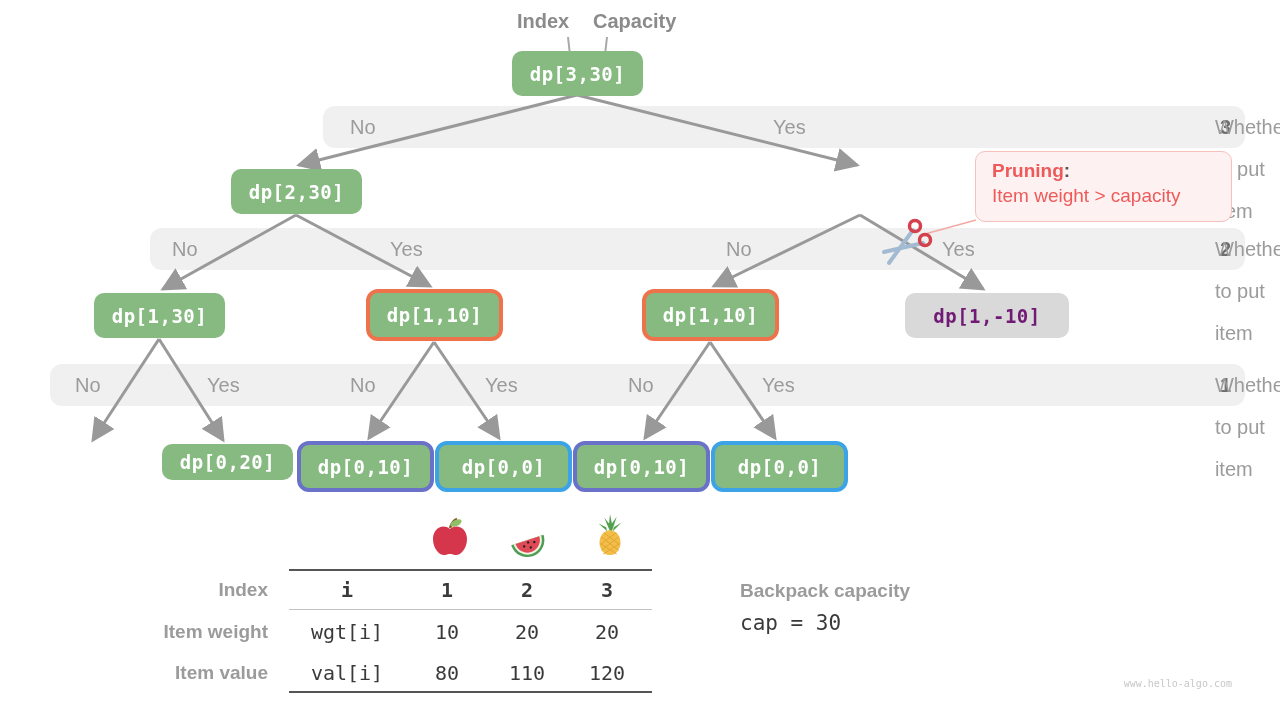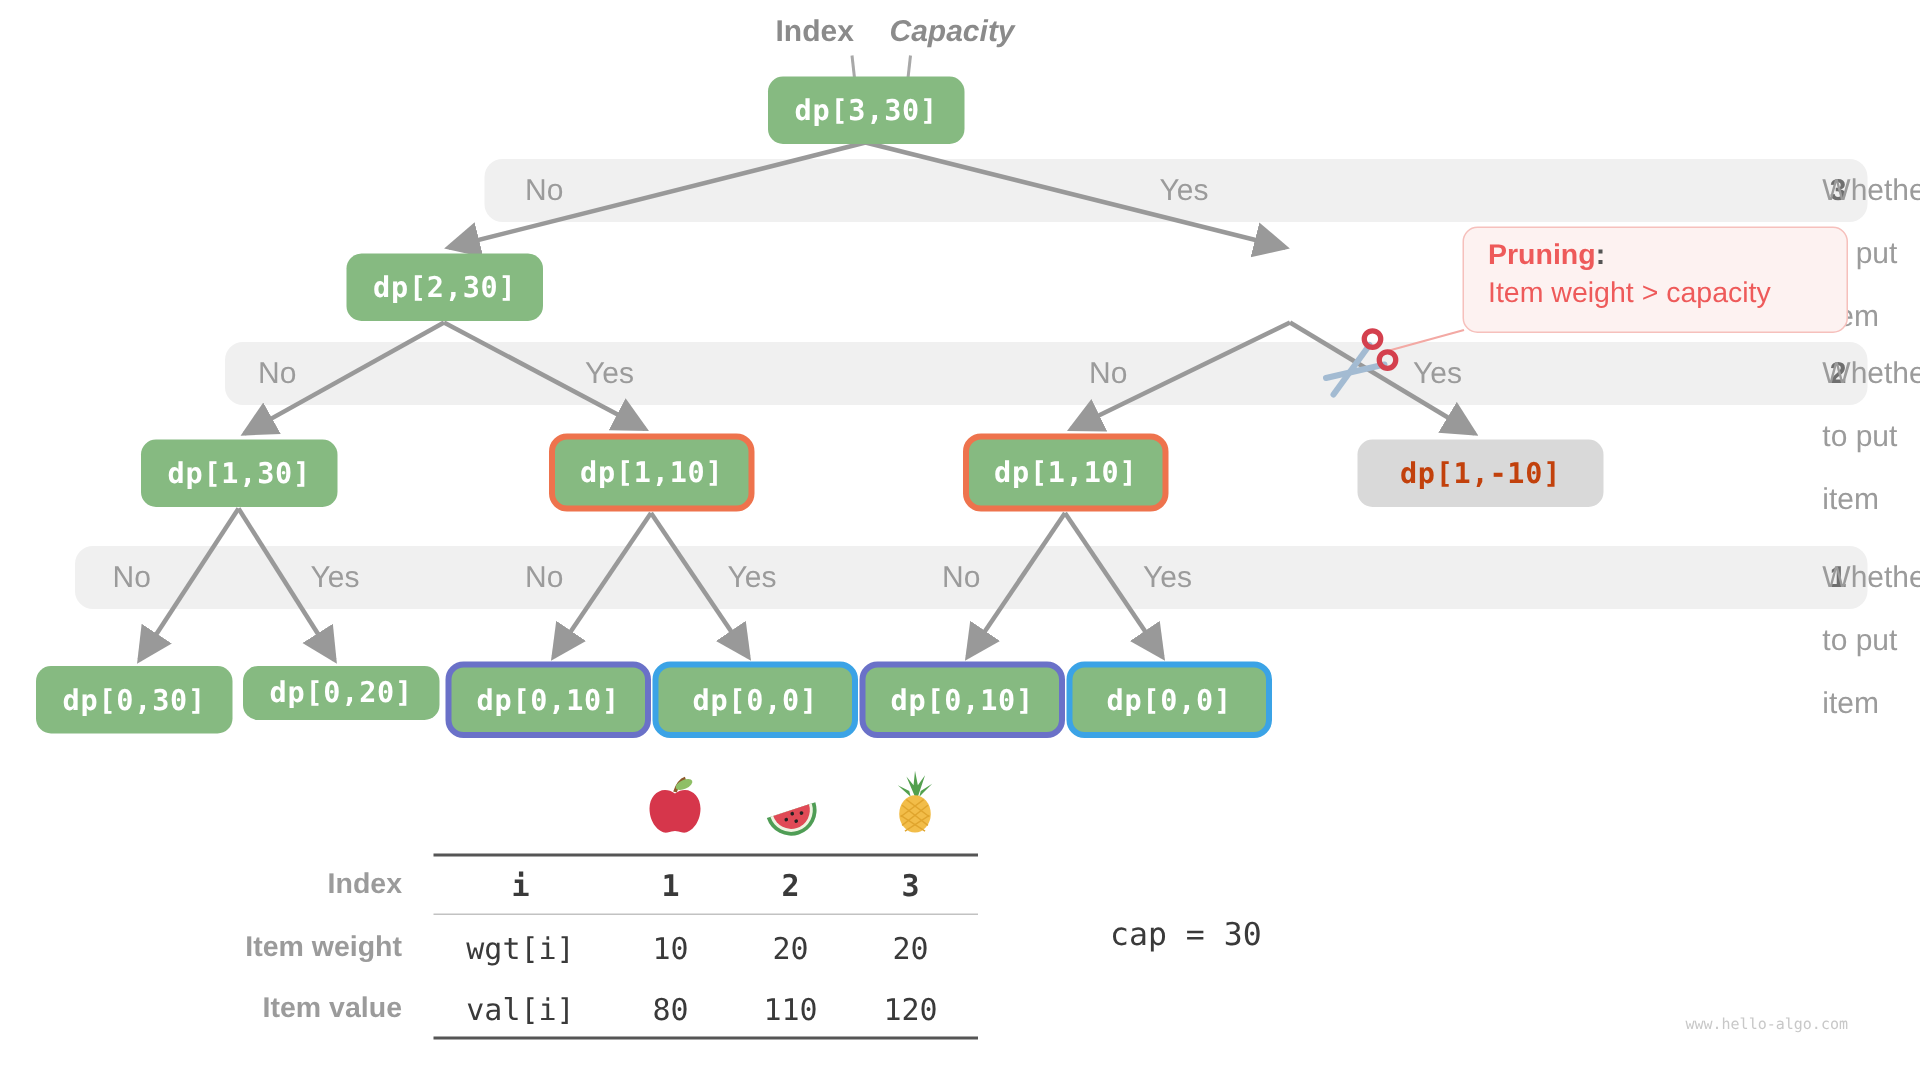--- a/index.html
+++ b/index.html
@@ -16,21 +16,21 @@
   .band .caption b{color:#6f6f6f;font-weight:bold;margin-left:5px;}
 
   
   svg.overlay{position:absolute;left:0;top:0;z-index:1;pointer-events:none;}
 
   
   .node{position:absolute;display:flex;align-items:center;justify-content:center;
         border-radius:10px;background:#86ba81;color:#ffffff;
         font-family:"DejaVu Sans Mono","Liberation Mono",monospace;
         font-weight:bold;font-size:19px;z-index:2;box-sizing:border-box;letter-spacing:.5px;}
-  .node.gray{background:#d9d9d9;color:#c2410c;}
+  .node.gray{background:#d9d9d9;color:#701a75;}
   .node.b-orange{border:4px solid #ee734d;border-radius:12px;}
   .node.b-purple{border:4px solid #6a71c8;border-radius:12px;}
   .node.b-blue{border:4px solid #3ba3e6;border-radius:12px;}
 
   
   .callout{position:absolute;left:975px;top:151px;width:257px;height:71px;z-index:3;
            background:#fdf2f1;border:1.5px solid #f6c0bc;border-radius:10px;
            padding:8px 0 0 16px;box-sizing:border-box;}
   .callout .t1{font-size:19px;font-weight:bold;color:#ee5a5a;}
   .callout .t1 .colon{color:#555;font-weight:bold;}
@@ -50,21 +50,21 @@
              font-family:"DejaVu Sans Mono","Liberation Mono",monospace;}
   .watermark{position:absolute;right:48px;top:678px;font-size:10px;color:#c8c8c8;
              font-family:"DejaVu Sans Mono","Liberation Mono",monospace;}
 </style>
 </head>
 <body>
 
 <div class="canvas">
 
   <div class="top-label" style="left:517px;top:10px;">Index</div>
-  <div class="top-label" style="left:593px;top:10px;font-style:italic;">Capacity</div>
+  <div class="top-label" style="left:593px;top:10px;">Capacity</div>
 
   <div class="band" style="left:323px;top:106px;width:922px;">
     <span style="left:27px;">No</span>
     <span style="left:450px;">Yes</span>
     <span class="caption"><span>Whether to put item</span><b>3</b></span>
   </div>
   <div class="band" style="left:150px;top:228px;width:1095px;">
     <span style="left:22px;">No</span>
     <span style="left:240px;">Yes</span>
     <span style="left:576px;">No</span>
@@ -116,21 +116,20 @@
       <circle cx="925" cy="240" r="5.5" fill="none" stroke="#d4404e" stroke-width="3.5"></circle>
     </g>
   </svg>
 
   <div class="node" style="left:512px;top:51px;width:131px;height:45px;">dp[3,30]</div>
   <div class="node" style="left:231px;top:169px;width:131px;height:45px;">dp[2,30]</div>
   <div class="node" style="left:94px;top:293px;width:131px;height:45px;">dp[1,30]</div>
   <div class="node b-orange" style="left:366px;top:289px;width:137px;height:52px;">dp[1,10]</div>
   <div class="node b-orange" style="left:642px;top:289px;width:137px;height:52px;">dp[1,10]</div>
   <div class="node gray" style="left:905px;top:293px;width:164px;height:45px;">dp[1,-10]</div>
-  <div class="node" style="left:24px;top:444px;width:131px;height:45px;">dp[0,30]</div>
   <div class="node" style="left:162px;top:444px;width:131px;height:36px;">dp[0,20]</div>
   <div class="node b-purple" style="left:297px;top:441px;width:137px;height:51px;">dp[0,10]</div>
   <div class="node b-blue" style="left:435px;top:441px;width:137px;height:51px;">dp[0,0]</div>
   <div class="node b-purple" style="left:573px;top:441px;width:137px;height:51px;">dp[0,10]</div>
   <div class="node b-blue" style="left:711px;top:441px;width:137px;height:51px;">dp[0,0]</div>
 
   <div class="callout">
     <div class="t1"><span>Pruning</span><span class="colon">:</span></div>
     <div class="t2">Item weight &gt; capacity</div>
   </div>
@@ -183,17 +182,18 @@
   <div class="tbl-cell" style="left:407px;top:620px;">10</div>
   <div class="tbl-cell" style="left:487px;top:620px;">20</div>
   <div class="tbl-cell" style="left:567px;top:620px;">20</div>
 
   <div class="tbl-label" style="left:108px;top:662px;">Item value</div>
   <div class="tbl-cell" style="left:307px;top:661px;">val[i]</div>
   <div class="tbl-cell" style="left:407px;top:661px;">80</div>
   <div class="tbl-cell" style="left:487px;top:661px;">110</div>
   <div class="tbl-cell" style="left:567px;top:661px;">120</div>
 
+  <div class="cap-label" style="left:740px;top:580px;">Backpack capacity</div>
   <div class="cap-value" style="left:740px;top:611px;">cap = 30</div>
 
   <div class="watermark">www.hello-algo.com</div>
 
 </div>
 
 </body></html>

